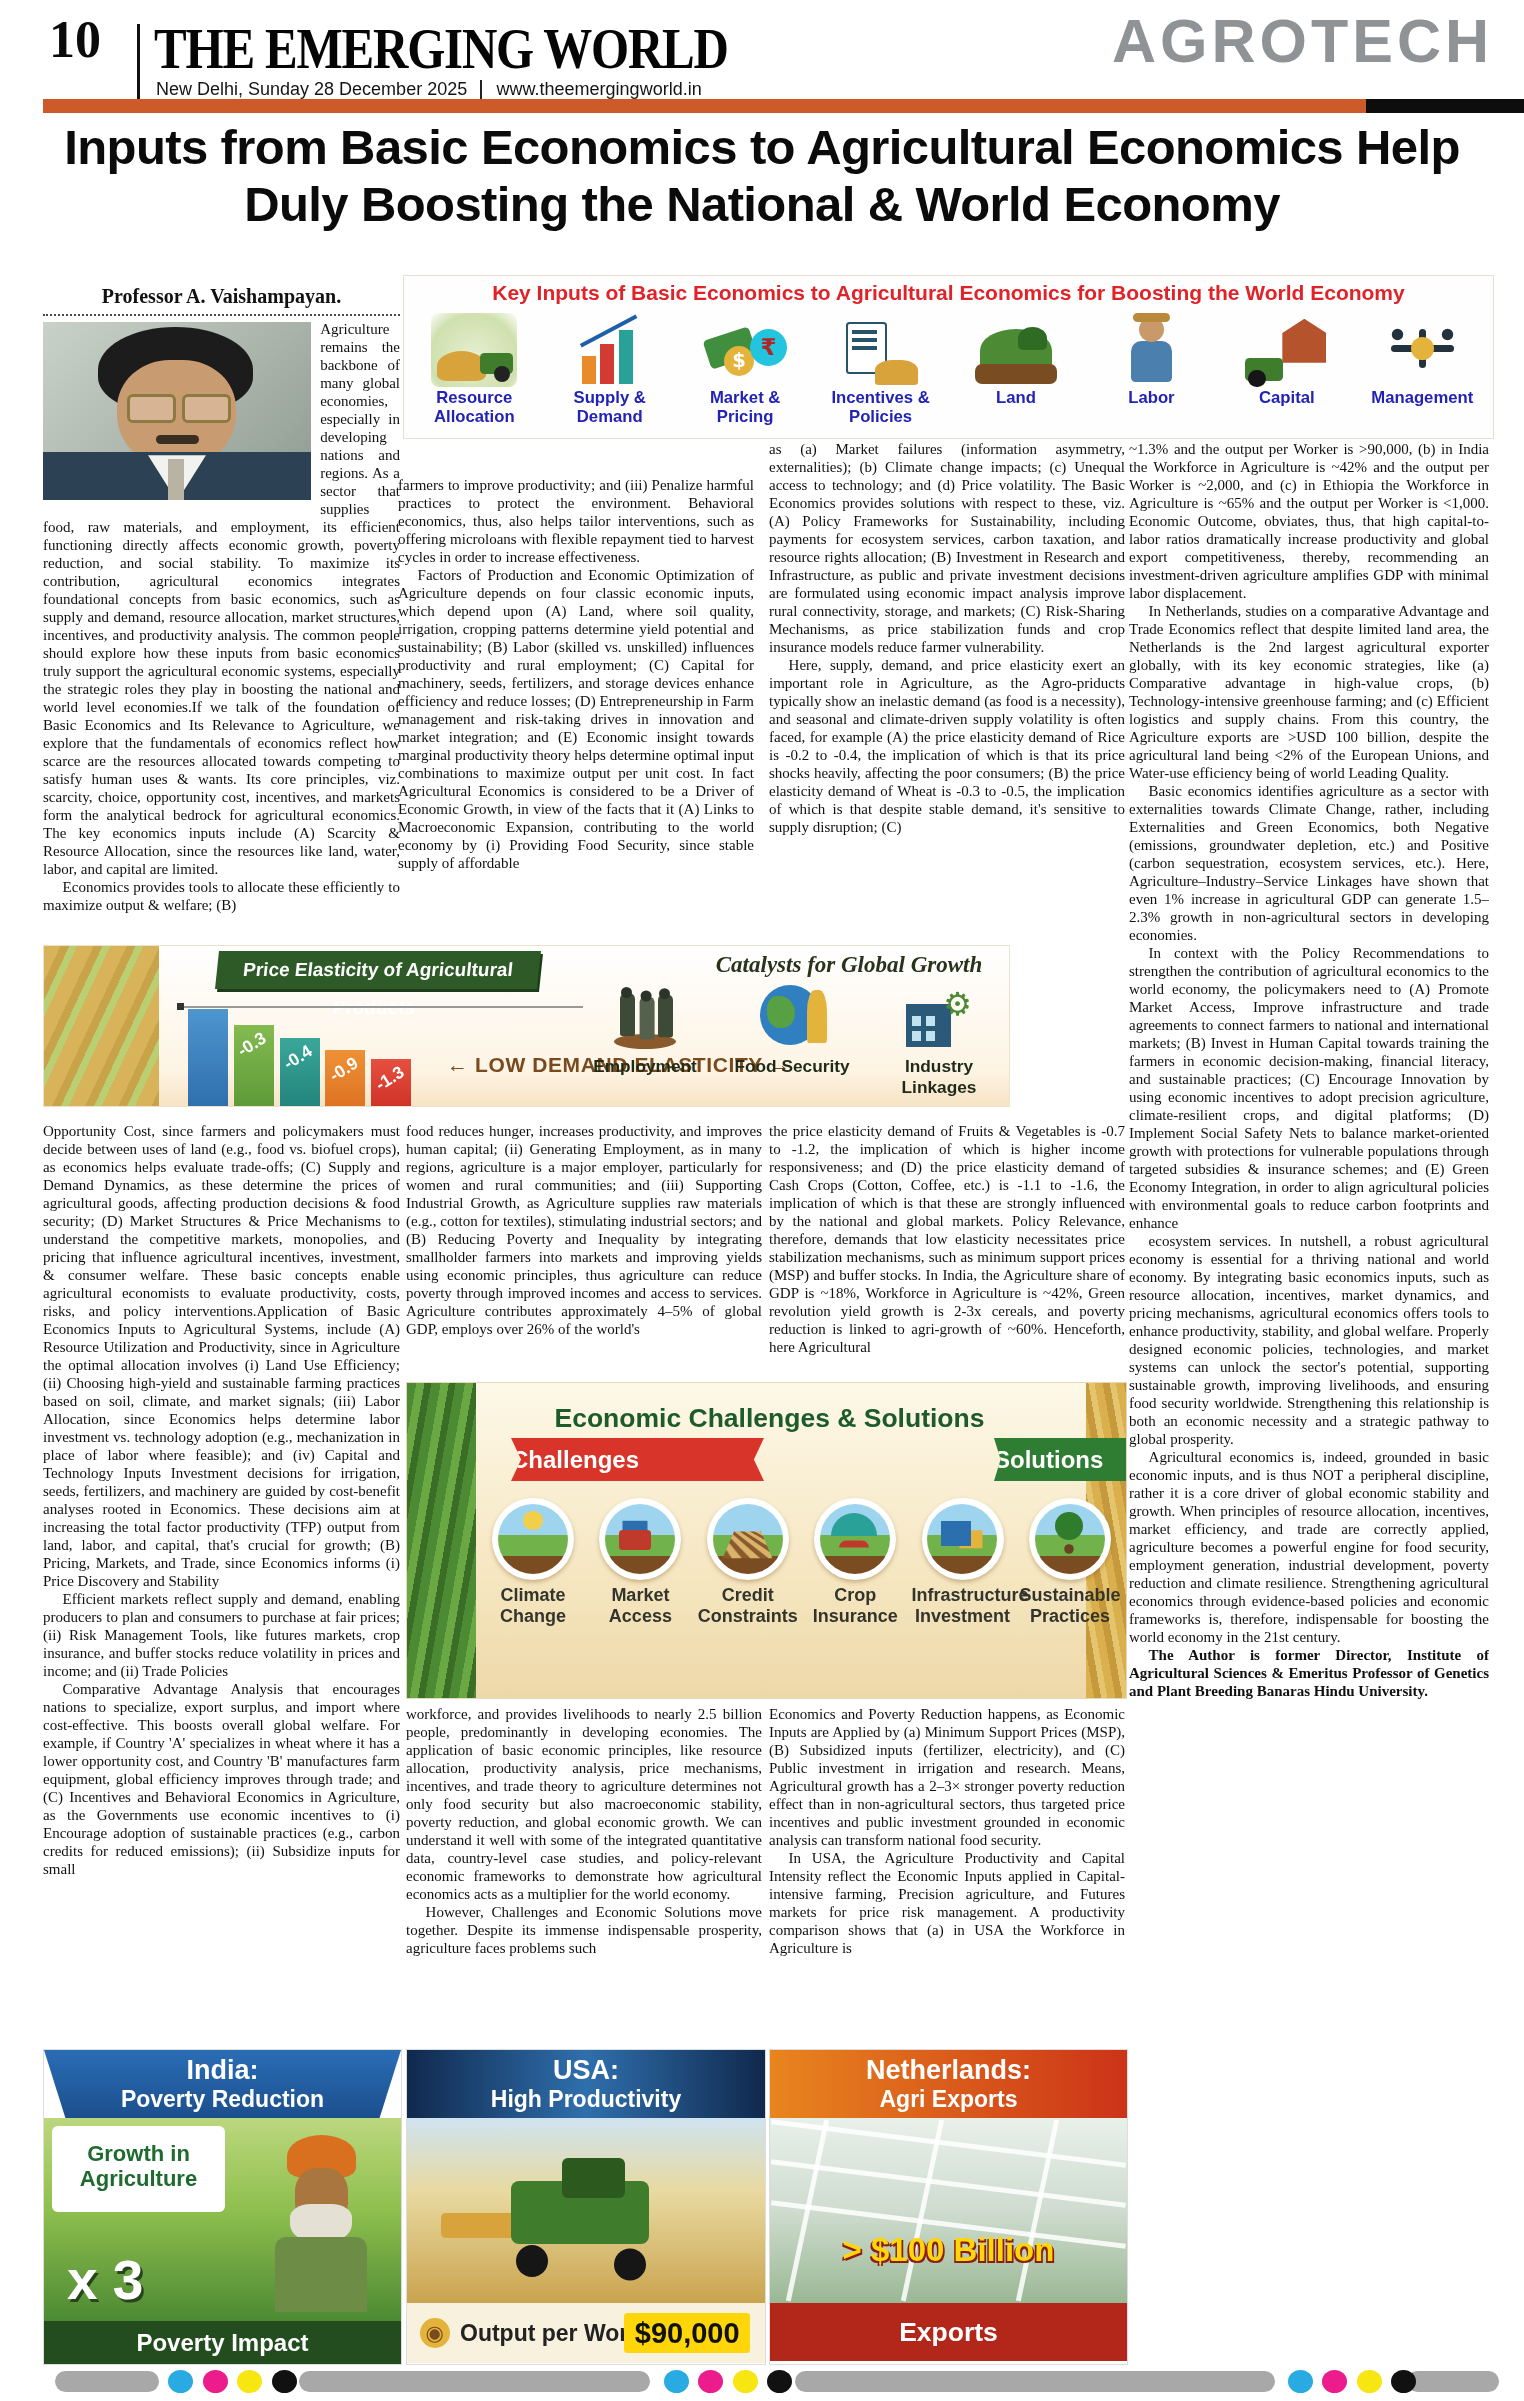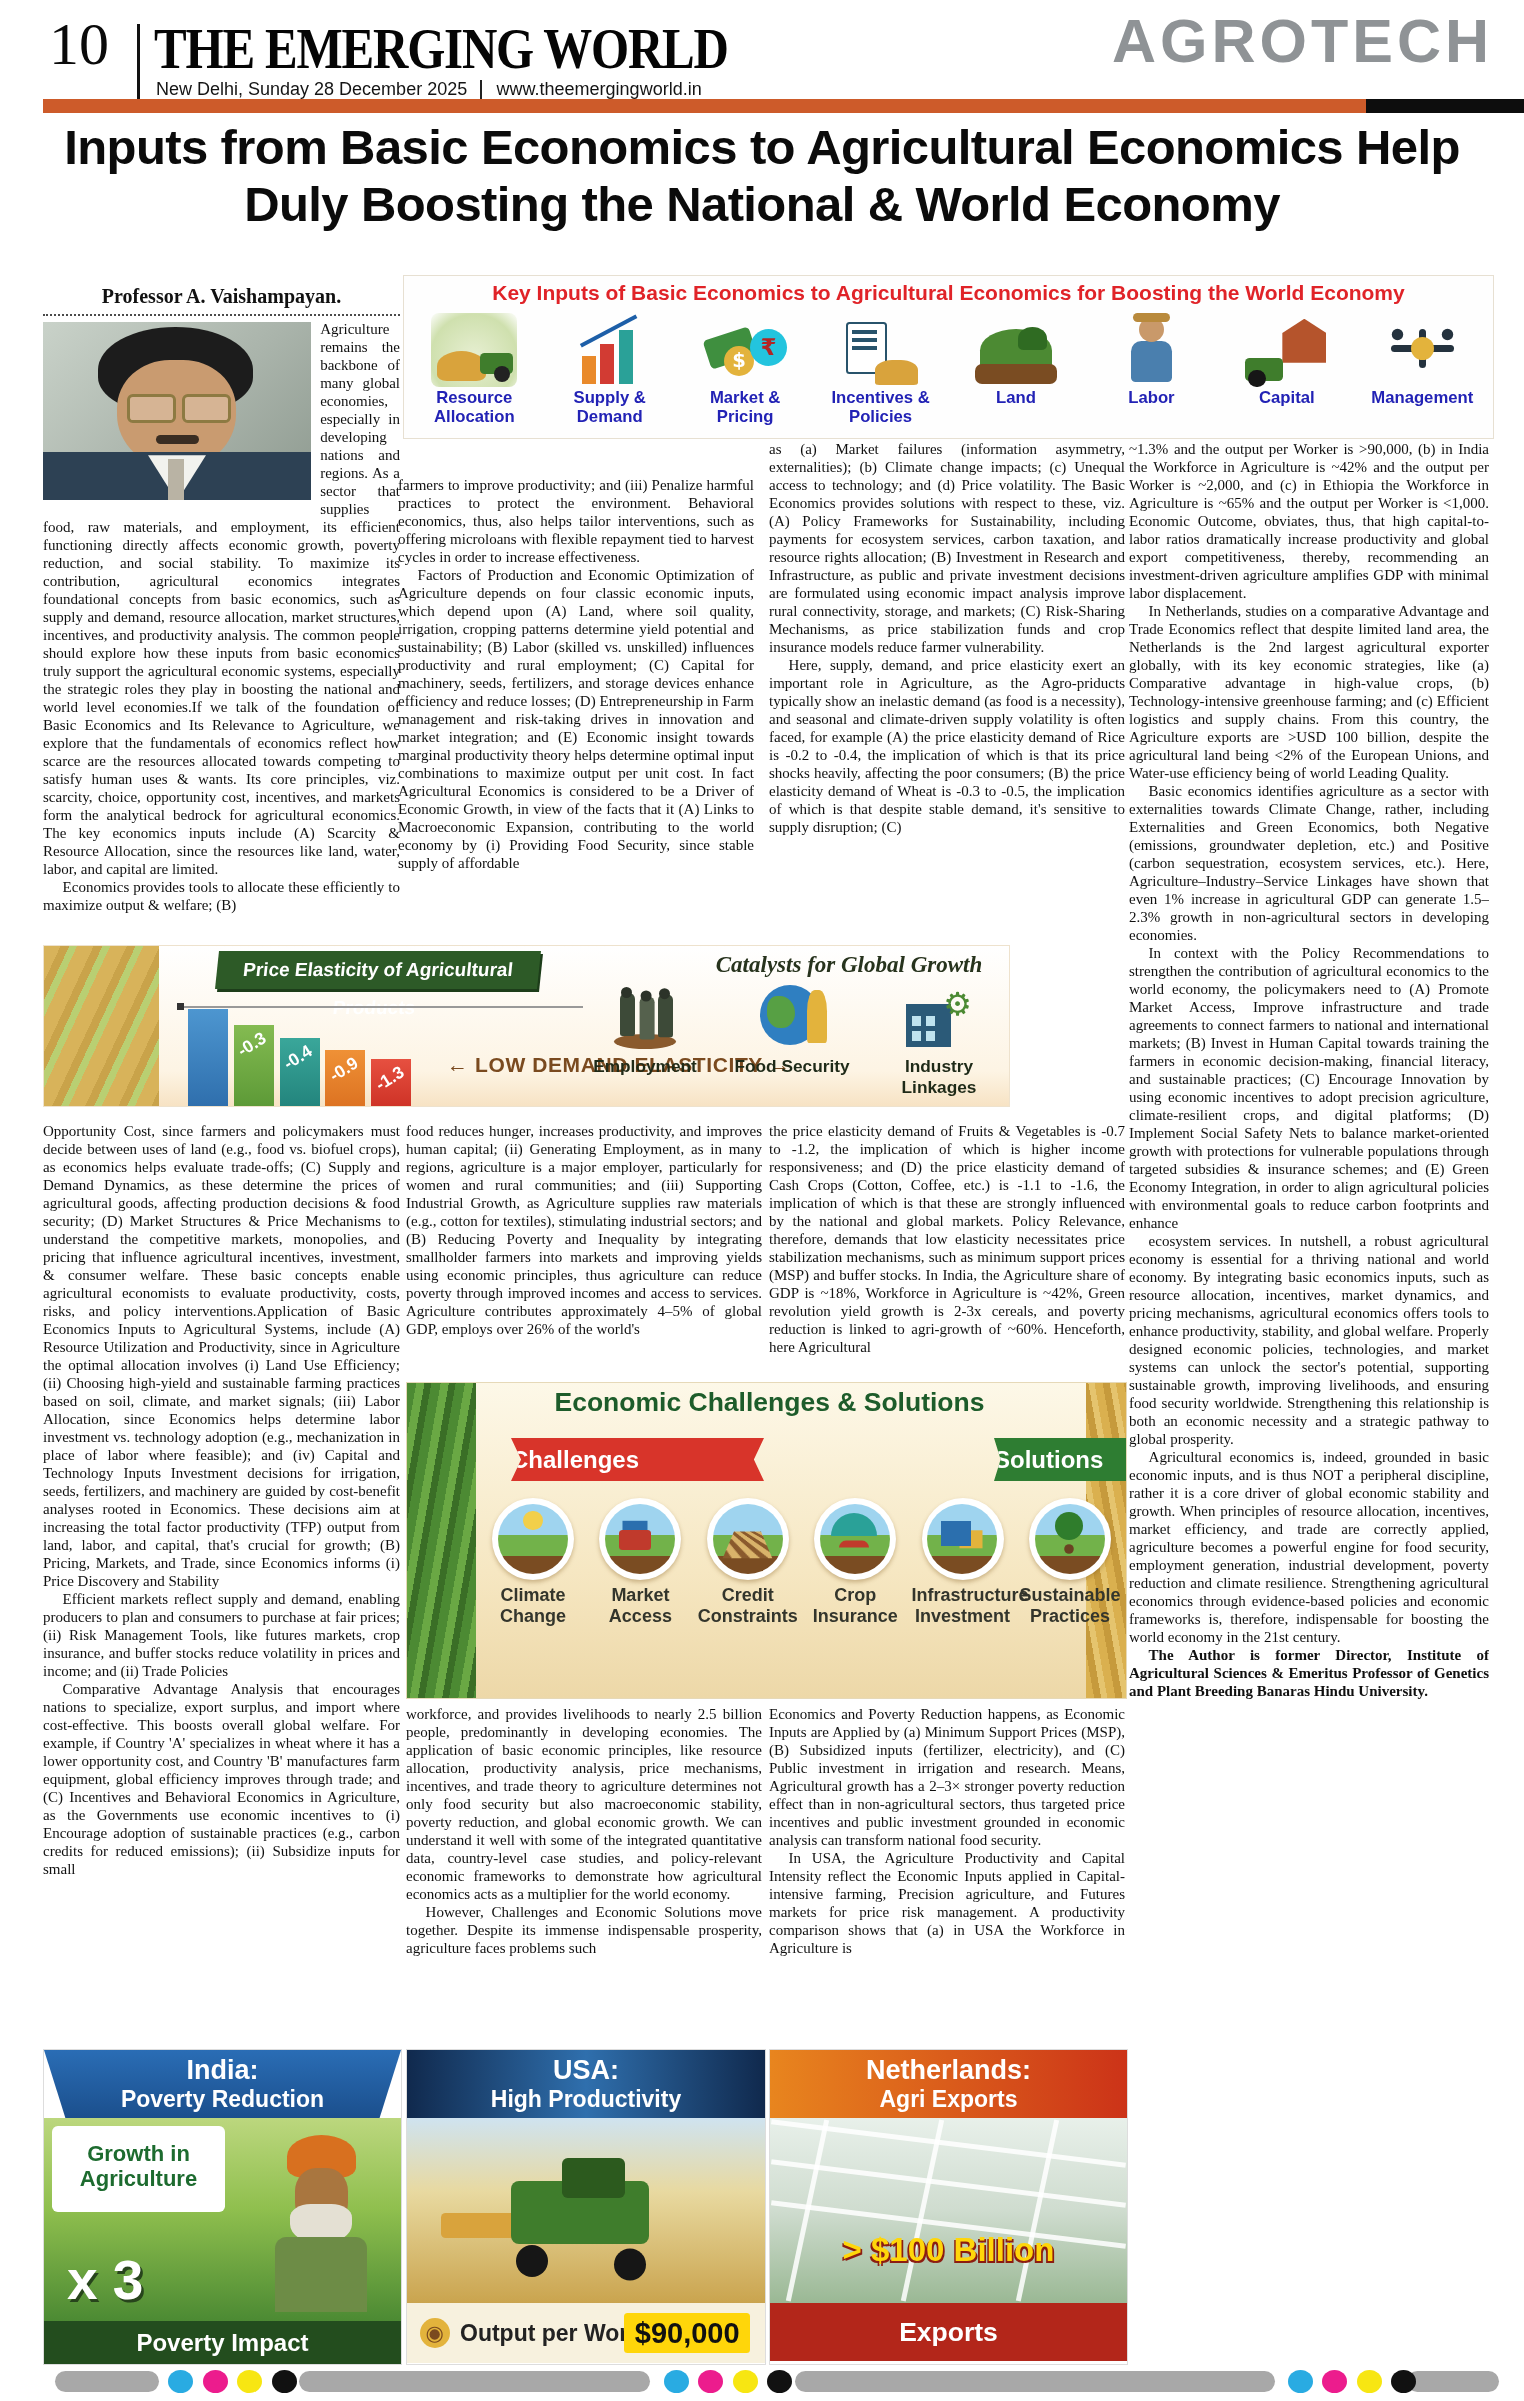--- a/index.html
+++ b/index.html
@@ -1,19 +1,19 @@
 <!DOCTYPE html>
 <html style="font-size:9.2px"><head>
 <meta charset="utf-8">
 <style>
   html,body{margin:0;padding:0;background:#d9d9d9;}
   .page{position:relative;width:1525px;height:2401px;background:#ffffff;margin:0 auto;
         font-family:"Liberation Serif",serif;color:#111;overflow:hidden;}
   
-  .pageno{position:absolute;left:49px;top:10.4px;font-size:60px;font-weight:400;color:#0a0a0a;
+  .pageno{position:absolute;left:49px;top:10.4px;font-size:52px;font-weight:700;color:#0a0a0a;
           font-family:"Liberation Serif",serif;}
   .hdr-vbar{position:absolute;left:137px;top:24px;width:2.9px;height:76px;background:#111;}
   .masthead{position:absolute;left:154px;top:15px;font-size:49px;font-weight:700;letter-spacing:-1.2px;
             font-family:"Liberation Serif",serif;transform:scaleY(1.18);transform-origin:top left;color:#050505;white-space:nowrap;}
   .dateline{position:absolute;left:156px;top:79px;font-size:18px;font-family:"Liberation Sans",sans-serif;color:#141414;}
   .dateline .sep{display:inline-block;width:1.7px;height:19.6px;background:#222;margin:0 15px -4.6px 12.7px;}
   .section-name{position:absolute;right:32px;top:5.8px;font-size:61px;font-weight:700;color:#8f9396;
             letter-spacing:4px;font-family:"Liberation Sans",sans-serif;}
   .rule-orange{position:absolute;left:43px;top:99px;width:1323px;height:14px;background:#cd5b2a;}
   .rule-black{position:absolute;left:1366px;top:99px;width:158px;height:14px;background:#0d0d0d;}
@@ -114,21 +114,21 @@
   .ci .s2{left:7px;bottom:11.5px;width:9.2px;height:9.2px;background:#bfe3ef;box-shadow:14px 0 0 #bfe3ef,0 -15px 0 #bfe3ef,14px -15px 0 #bfe3ef;}
   .ci .s3{right:0px;top:4.6px;width:32px;height:32px;color:#4c8a33;font:700 32px/32px "DejaVu Sans",sans-serif;text-align:center;}
   .cat-label{margin-top:3.5px;font:700 17.3px "Liberation Sans",sans-serif;color:#1f2a18;}
   
   .ch-box{position:absolute;left:406px;top:1382px;width:719px;height:315px;overflow:hidden;border:0.6px solid #e6d9b8;
           background:linear-gradient(180deg,#fdf8e8 0%,#f6e7c2 60%,#edd8a8 100%);}
   .ch-plants{position:absolute;left:0;top:0;width:69px;height:100%;
              background:repeating-linear-gradient(100deg,#4c8a33 0 9.2px,#6aa844 9.2px 17.3px,#3a6e26 17.3px 24px);}
   .ch-wheat{position:absolute;right:0;top:0;width:40px;height:100%;
              background:repeating-linear-gradient(80deg,#dab04f 0 8px,#c69a3c 8px 15px,#e5c46e 15px 21px);}
-  .ch-title{position:absolute;left:144px;top:4px;width:437px;text-align:center;font:700 26.5px "Liberation Sans",sans-serif;color:#1d5c2a;}
+  .ch-title{position:absolute;left:144px;top:20px;width:437px;text-align:center;font:700 26.5px "Liberation Sans",sans-serif;color:#1d5c2a;}
   .ch-ribbon{position:absolute;top:55px;height:43px;color:#fff;font:700 24px/43px "Liberation Sans",sans-serif;text-align:left;}
   .ch-ribbon.red{left:104px;width:253px;background:#d8342a;clip-path:polygon(0 0,100% 0,96% 50%,100% 100%,0 100%,4% 50%);}
   .ch-ribbon.green{left:587px;width:132px;background:#2e7d32;clip-path:polygon(0 0,100% 0,100% 100%,0 100%,5% 50%);}
   .ch-row{position:absolute;left:75px;top:115px;width:639px;display:flex;justify-content:space-between;}
   .ch-item{width:102px;text-align:center;}
   .ch-circ{position:relative;width:82px;height:82px;margin:0 auto;border-radius:50%;background:#fff;
            box-shadow:0 2.3px 4.6px rgba(120,80,20,.35);}
   .ch-circ i{position:absolute;left:5.8px;top:5.8px;width:70px;height:70px;border-radius:50%;display:block;
            background:linear-gradient(180deg,#9fd4ef 0 45%,#72b24a 45% 75%,#7a4c22 75% 100%);}
   .ch-circ em{position:absolute;display:block;}

